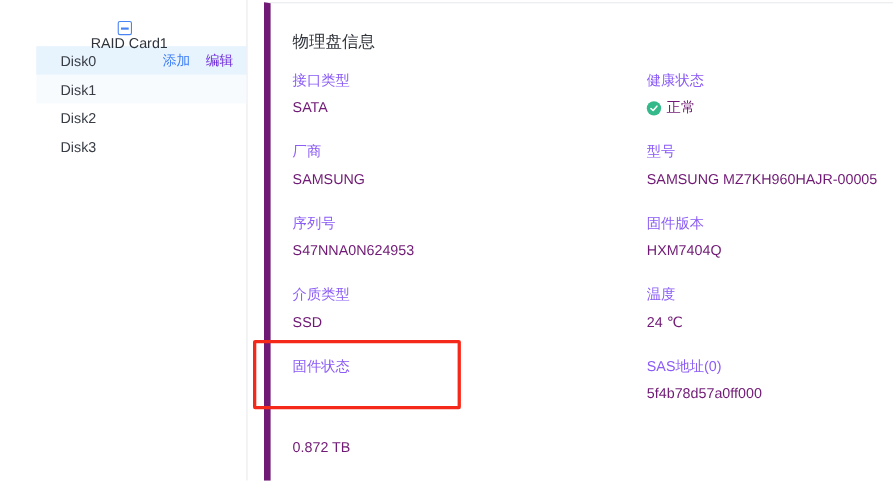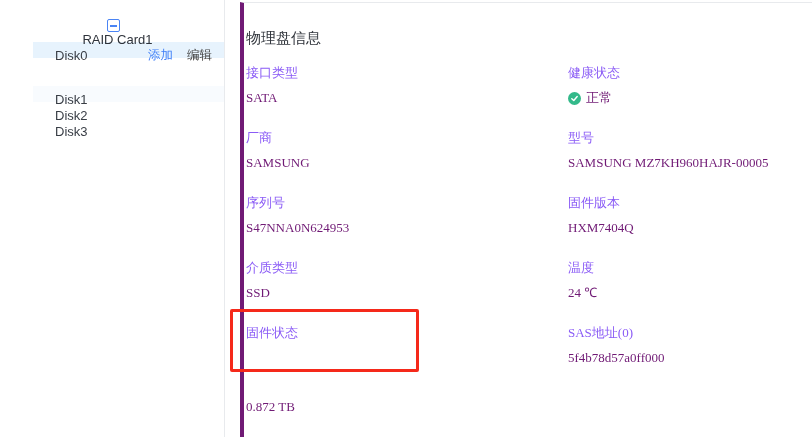--- a/index.html
+++ b/index.html
@@ -13,32 +13,32 @@
   .sidebar { position: absolute; left: 0; top: 0; width: 225px; height: 437px;
              background: #ffffff; border-right: 1px solid #e8eaed; padding-top: 19px; }
   .tree-header { display: flex; align-items: center; height: 23px; padding: 0 12px 0 14px; flex-direction: column; }
   .collapse-box { width: 13px; height: 13px; border: 1px solid #4a84f4; border-radius: 2px;
                   position: relative; cursor: pointer; flex: 0 0 auto; background: #fff; }
   .collapse-box::after { content: ""; position: absolute; left: 2px; right: 2px; top: 5px;
                   height: 1.5px; background: #4a84f4; }
   .tree-title { font-size: 13px; color: #2e333b; margin-left: 9px; }
   .tree-actions { margin-left: auto; display: flex; gap: 14px; font-size: 12.5px; align-items: center; }
   .link-add { color: #3e7ef7; cursor: pointer; text-decoration: none; }
-  .link-edit { color: #404040; cursor: pointer; text-decoration: none; }
+  .link-edit { color: #6d28d9; cursor: pointer; text-decoration: none; }
 
   .disk-list { margin-top: 0; }
-  .disk-row { height: 16px; line-height: 27px; margin-left: 33px; padding-left: 22px;
+  .disk-row { height: 26px; line-height: 27px; margin-left: 33px; padding-left: 22px;
               font-size: 13px; color: #383d45; cursor: pointer; }
   .disk-row.selected { background: #e7f3fd; }
-  .disk-row.faint { background: #f8fbfe; margin-top: 28px; }
+  .disk-row.faint { background: #f8fbfe; }
 
   
   .panel { position: absolute; left: 240px; top: 2px; right: 0; bottom: 0;
-           border-left: 4px solid #701a75; border-top: 1px solid #e8eaed;
-           background: #fff; padding: 26px 0 0 2px; font-family: Liberation Serif, serif; }
+           border-left: 6px solid #701a75; border-top: 1px solid #e8eaed;
+           background: #fff; padding: 26px 0 0 20px; }
   .panel-title { font-size: 15px; color: #31353c; }
 
   .field-grid { display: grid; grid-template-columns: 322px auto; margin-top: 17px; row-gap: 24px; }
   .field { min-height: 41px; }
   .field .label { font-size: 13px; color: #8b5cf6; line-height: 16px; }
   .field .value { font-size: 13px; color: #701a75; line-height: 16px; margin-top: 9px;
                   display: flex; align-items: center; }
   .check-circle { width: 13px; height: 13px; border-radius: 50%; background: #33b98a;
                   display: inline-flex; align-items: center; justify-content: center;
                   margin-right: 5px; flex: 0 0 auto; }

